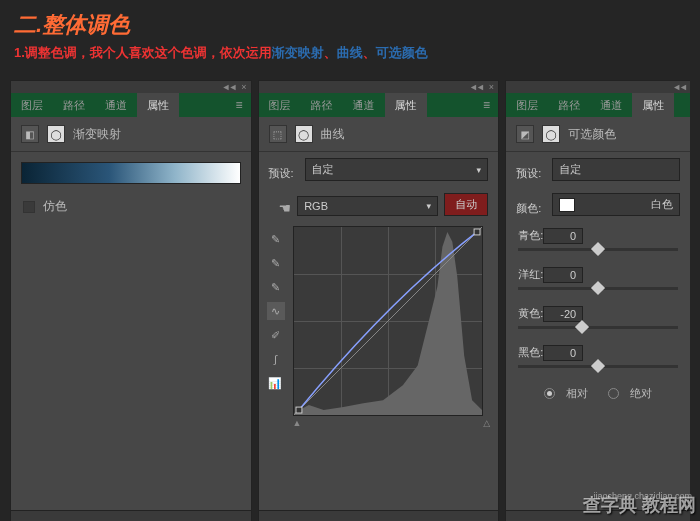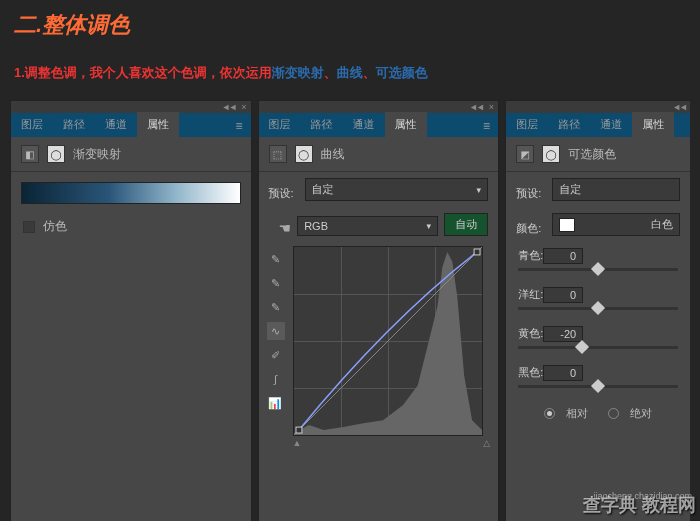--- a/index.html
+++ b/index.html
@@ -1,41 +1,41 @@
 <!DOCTYPE html>
 <html><head>
 <meta charset="utf-8">
 <style>
 *{margin:0;padding:0;box-sizing:border-box;font-family:"Microsoft YaHei",sans-serif}
 body{background:#252525;color:#bbb;font-size:12px;width:700px;height:521px;overflow:hidden;position:relative}
 .header{padding:10px 14px}
 .title{color:#ff6b35;font-size:22px;font-weight:bold;font-style:italic}
-.subtitle{color:#e33;font-size:13px;margin-top:24px;font-weight:bold}
+.subtitle{color:#e33;font-size:13px;margin-top:4px;font-weight:bold}
 .subtitle .blue{color:#2b6cb0;font-weight:bold}
 .panels{display:flex;gap:6px;padding:0 10px;margin-top:8px}
 .panel{background:#474747;width:243px;border:1px solid #222;position:relative}
 .panel3{width:186px;border-right:none}
 .panel-top{height:12px;background:#3a3a3a;display:flex;justify-content:flex-end;align-items:center;padding-right:4px;gap:6px}
 .arrows{color:#888;font-size:9px;letter-spacing:-2px}
 .xicon{color:#888;font-size:9px}
-.tabs{display:flex;background:#0c4a6e;height:24px;align-items:flex-end}
+.tabs{display:flex;background:#14532d;height:24px;align-items:center}
 .tab{padding:5px 10px;color:#999;font-size:11px;cursor:pointer}
 .tab.active{background:#474747;color:#ddd}
 .menu-icon{margin-left:auto;padding:4px 8px;color:#999}
 .section-head{display:flex;align-items:center;padding:8px 10px;gap:8px;border-bottom:1px solid #333}
 .icon-sq{width:18px;height:18px;background:#555;border:1px solid #333;display:flex;align-items:center;justify-content:center;font-size:10px}
 .icon-sq.white{background:#ddd;color:#222}
 .gradient-bar{margin:10px;height:22px;background:linear-gradient(90deg,#0a2435 0%,#2a5578 40%,#8fb4c9 70%,#fff 100%);border:1px solid #222;cursor:pointer}
 .checkbox-row{display:flex;align-items:center;gap:8px;padding:4px 12px}
 .chk{width:12px;height:12px;border:1px solid #333;background:#3a3a3a}
 .preset-row{display:flex;align-items:flex-end;padding:6px 10px;gap:6px}
 .label{color:#ccc;font-size:11px;min-width:30px}
 .select{flex:1;background:#3a3a3a;border:1px solid #222;padding:3px 6px;color:#ccc;font-size:11px;display:flex;justify-content:space-between;align-items:center}
 .select-sm{width:95px}
-.btn{background:#14532d;border:1px solid #222;padding:3px 10px;color:#ccc;font-size:11px}
+.btn{background:#7f1d1d;border:1px solid #222;padding:3px 10px;color:#ccc;font-size:11px}
 .curves-body{display:flex;padding:4px 8px}
 .tool-col{width:22px;display:flex;flex-direction:column;gap:6px;padding-top:4px}
 .tool{width:18px;height:18px;display:flex;align-items:center;justify-content:center;color:#aaa;font-size:11px}
 .tool.active{background:#5a5a5a}
 .curve-area{flex:1;margin-left:4px}
 .curve-box{width:190px;height:190px;background:#3a3a3a;border:1px solid #222;position:relative}
 .grid-line{position:absolute;background:#555}
 .gv{width:1px;height:100%}
 .gh{height:1px;width:100%}
 .histogram{position:absolute;bottom:0;left:0;right:0;height:100%;pointer-events:none}

